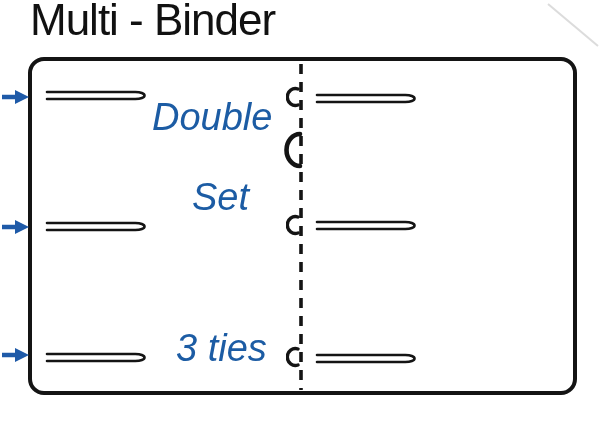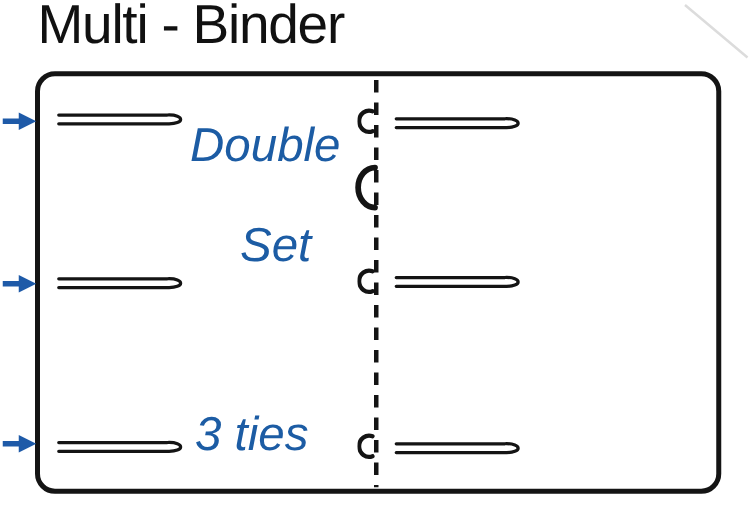--- a/index.html
+++ b/index.html
@@ -104,15 +104,15 @@
   </svg>
   <svg class="abs" style="left:286px; top:346px;" width="17" height="22" viewBox="0 0 17 22">
     <path d="M12,3 A8,8.5 0 1 0 12,19" fill="none" stroke="#141414" stroke-width="3.4" stroke-linecap="round"></path>
   </svg>
   <svg class="abs" style="left:314px; top:350px;" width="112" height="17" viewBox="0 0 112 17">
     <path d="M3,5 L90,5 C104,4.5 104,12.5 90,12 L3,12" fill="none" stroke="#141414" stroke-width="2.6" stroke-linecap="round"></path>
   </svg>
 
   <div class="blue-label" style="left:152px; top:98px;">Double</div>
   <div class="blue-label" style="left:192px; top:178px;">Set</div>
-  <div class="blue-label" style="left:156px; top:329px;text-align:right;">3 ties</div>
+  <div class="blue-label" style="left:176px; top:329px;text-align:right;">3 ties</div>
 
 </div>
 
 </body></html>

